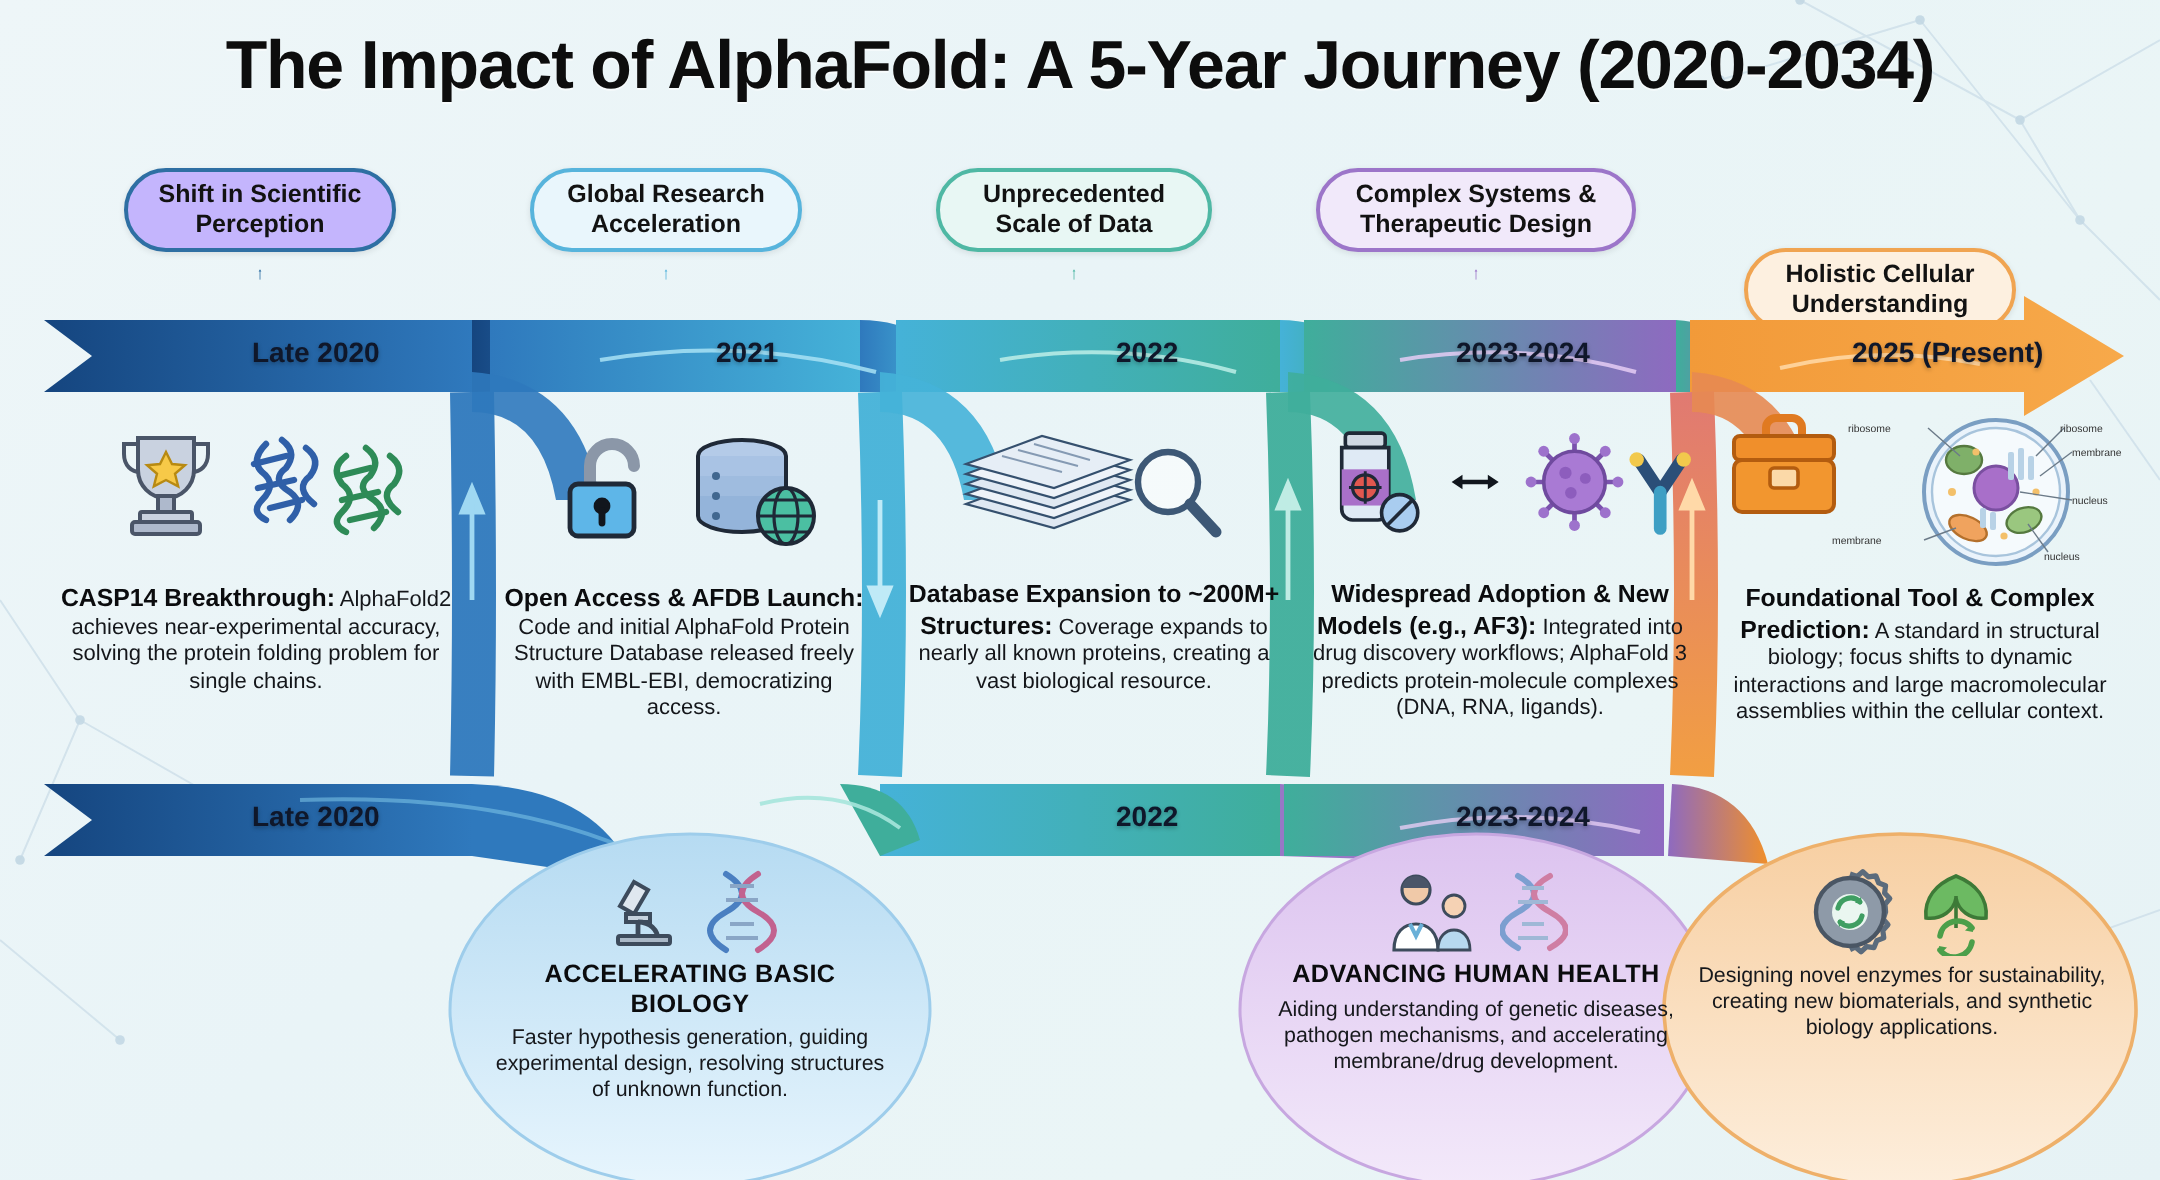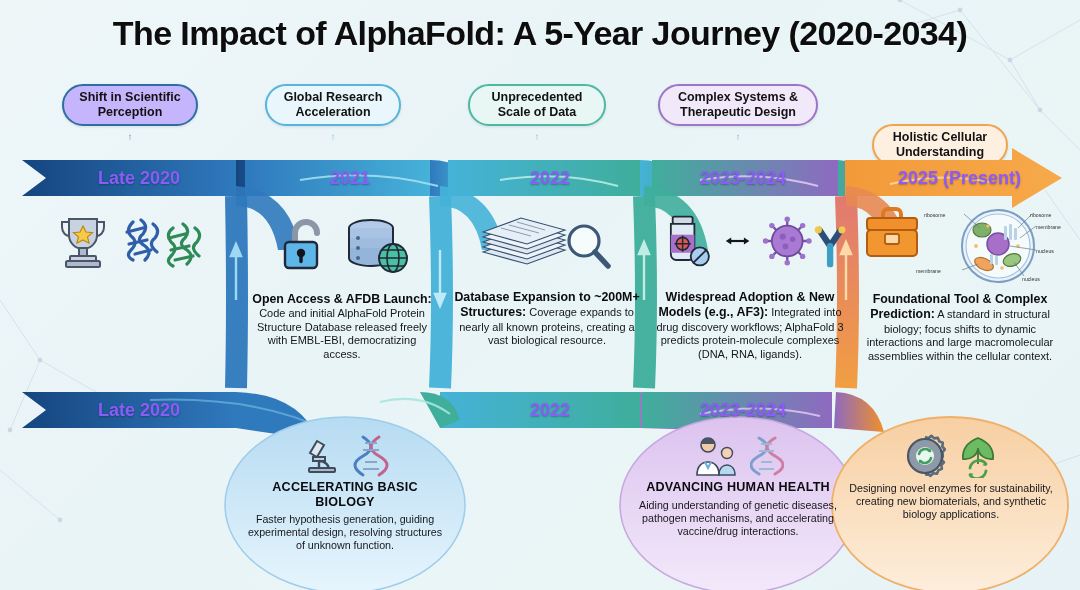--- a/index.html
+++ b/index.html
@@ -37,23 +37,24 @@
     box-shadow: 0 1px 3px rgba(0,0,0,.10);
     top: 84px; height: 42px;
   }
   .badge .tick {
     position: absolute; left: 50%; transform: translateX(-50%);
     bottom: -26px; width: 2px; height: 26px;
   }
 
   
   .band-label {
-    position: absolute; color: #8b5cf6; font-weight: bold; font-size: 18px;
+    position: absolute; color: #0f172a; font-weight: bold; font-size: 14px;
     text-shadow: 0 1px 2px rgba(0,0,0,.28);
     white-space: nowrap;
+    margin-left: 28px;
   }
 
   
   .coltext {
     position: absolute; text-align: center;
     font-size: 11px; line-height: 1.23; color: #14161a;
   }
   .coltext b { font-size: 12.4px; font-weight: bold; color: #0b0c0e; }
 
   
@@ -416,20 +417,24 @@
         <path d="M96 78 L86 64"></path>
     </g>
   </svg>
   <div class="celllbl" style="left:924px;top:212px;">ribosome</div>
   <div class="celllbl" style="left:1030px;top:212px;">ribosome</div>
   <div class="celllbl" style="left:1036px;top:224px;">membrane</div>
   <div class="celllbl" style="left:1036px;top:248px;">nucleus</div>
   <div class="celllbl" style="left:916px;top:268px;">membrane</div>
   <div class="celllbl" style="left:1022px;top:276px;">nucleus</div>
 
+  <div class="coltext" style="left:28px;top:292px;width:200px;">
+    <b>CASP14 Breakthrough:</b> 
+    <span>AlphaFold2 achieves near-experimental accuracy, solving the protein folding problem for single chains.</span>
+  </div>
   <div class="coltext" style="left:252px;top:292px;width:180px;">
     <b>Open Access &amp; AFDB Launch:</b> 
     <span>Code and initial AlphaFold Protein Structure Database released freely with EMBL-EBI, democratizing access.</span>
   </div>
   <div class="coltext" style="left:452px;top:290px;width:190px;">
     <b>Database Expansion to ~200M+ Structures:</b> 
     <span>Coverage expands to nearly all known proteins, creating a vast biological resource.</span>
   </div>
   <div class="coltext" style="left:652px;top:290px;width:196px;">
     <b>Widespread Adoption &amp; New Models (e.g., AF3):</b> 
@@ -473,21 +478,21 @@
       </svg>
       <svg width="34" height="42" viewBox="0 0 34 42">
         <path d="M9 3 Q25 12 9 21 Q-7 30 9 39" fill="none" stroke="#7c9fd0" stroke-width="3" stroke-linecap="round"></path>
         <path d="M25 3 Q9 12 25 21 Q41 30 25 39" fill="none" stroke="#cf7ea3" stroke-width="3" stroke-linecap="round"></path>
         <g stroke="#9fb8d6" stroke-width="2">
             <path d="M11 9h11M9 16h15M11 27h11M9 34h15"></path>
           </g>
       </svg>
     </div>
     <div class="bt">ADVANCING HUMAN HEALTH</div>
-    <div class="bd">Aiding understanding of genetic diseases, pathogen mechanisms, and accelerating vaccine/drug interactions.</div>
+    <div class="bd">Aiding understanding of genetic diseases, pathogen mechanisms, and accelerating membrane/drug development.</div>
   </div>
 
   <div class="blob" style="left:834px;top:424px;width:234px;height:166px;">
     <div class="icons">
       <svg width="44" height="44" viewBox="0 0 44 44">
         <path d="M22 3l3.6 1.2 2.8-2.4 2.8 2.6 3.7-.5 1.4 3.5 3.5 1.4-.5 3.7 2.6 2.8-2.4 2.8L39.8 22l-1.2 3.6 2.4 2.8-2.6 2.8.5 3.7-3.5 1.4-1.4 3.5-3.7-.5-2.8 2.6-2.8-2.4L22 40.8" fill="none" stroke="#5b6b7c" stroke-width="2.6" stroke-linejoin="round"></path>
         <circle cx="22" cy="22" r="17" fill="#8e9aa8" stroke="#4a5664" stroke-width="2.2"></circle>
         <circle cx="22" cy="22" r="9" fill="#eaf6f0"></circle>
         <path d="M16 20a6.5 6.5 0 0 1 11-3M28 24a6.5 6.5 0 0 1-11 3" fill="none" stroke="#3f9e62" stroke-width="2.6" stroke-linecap="round"></path>
         <path d="M27.5 14.5l.5 3.5-3.5-.6zM16.5 29.5l-.5-3.5 3.5.6z" fill="#3f9e62"></path>

